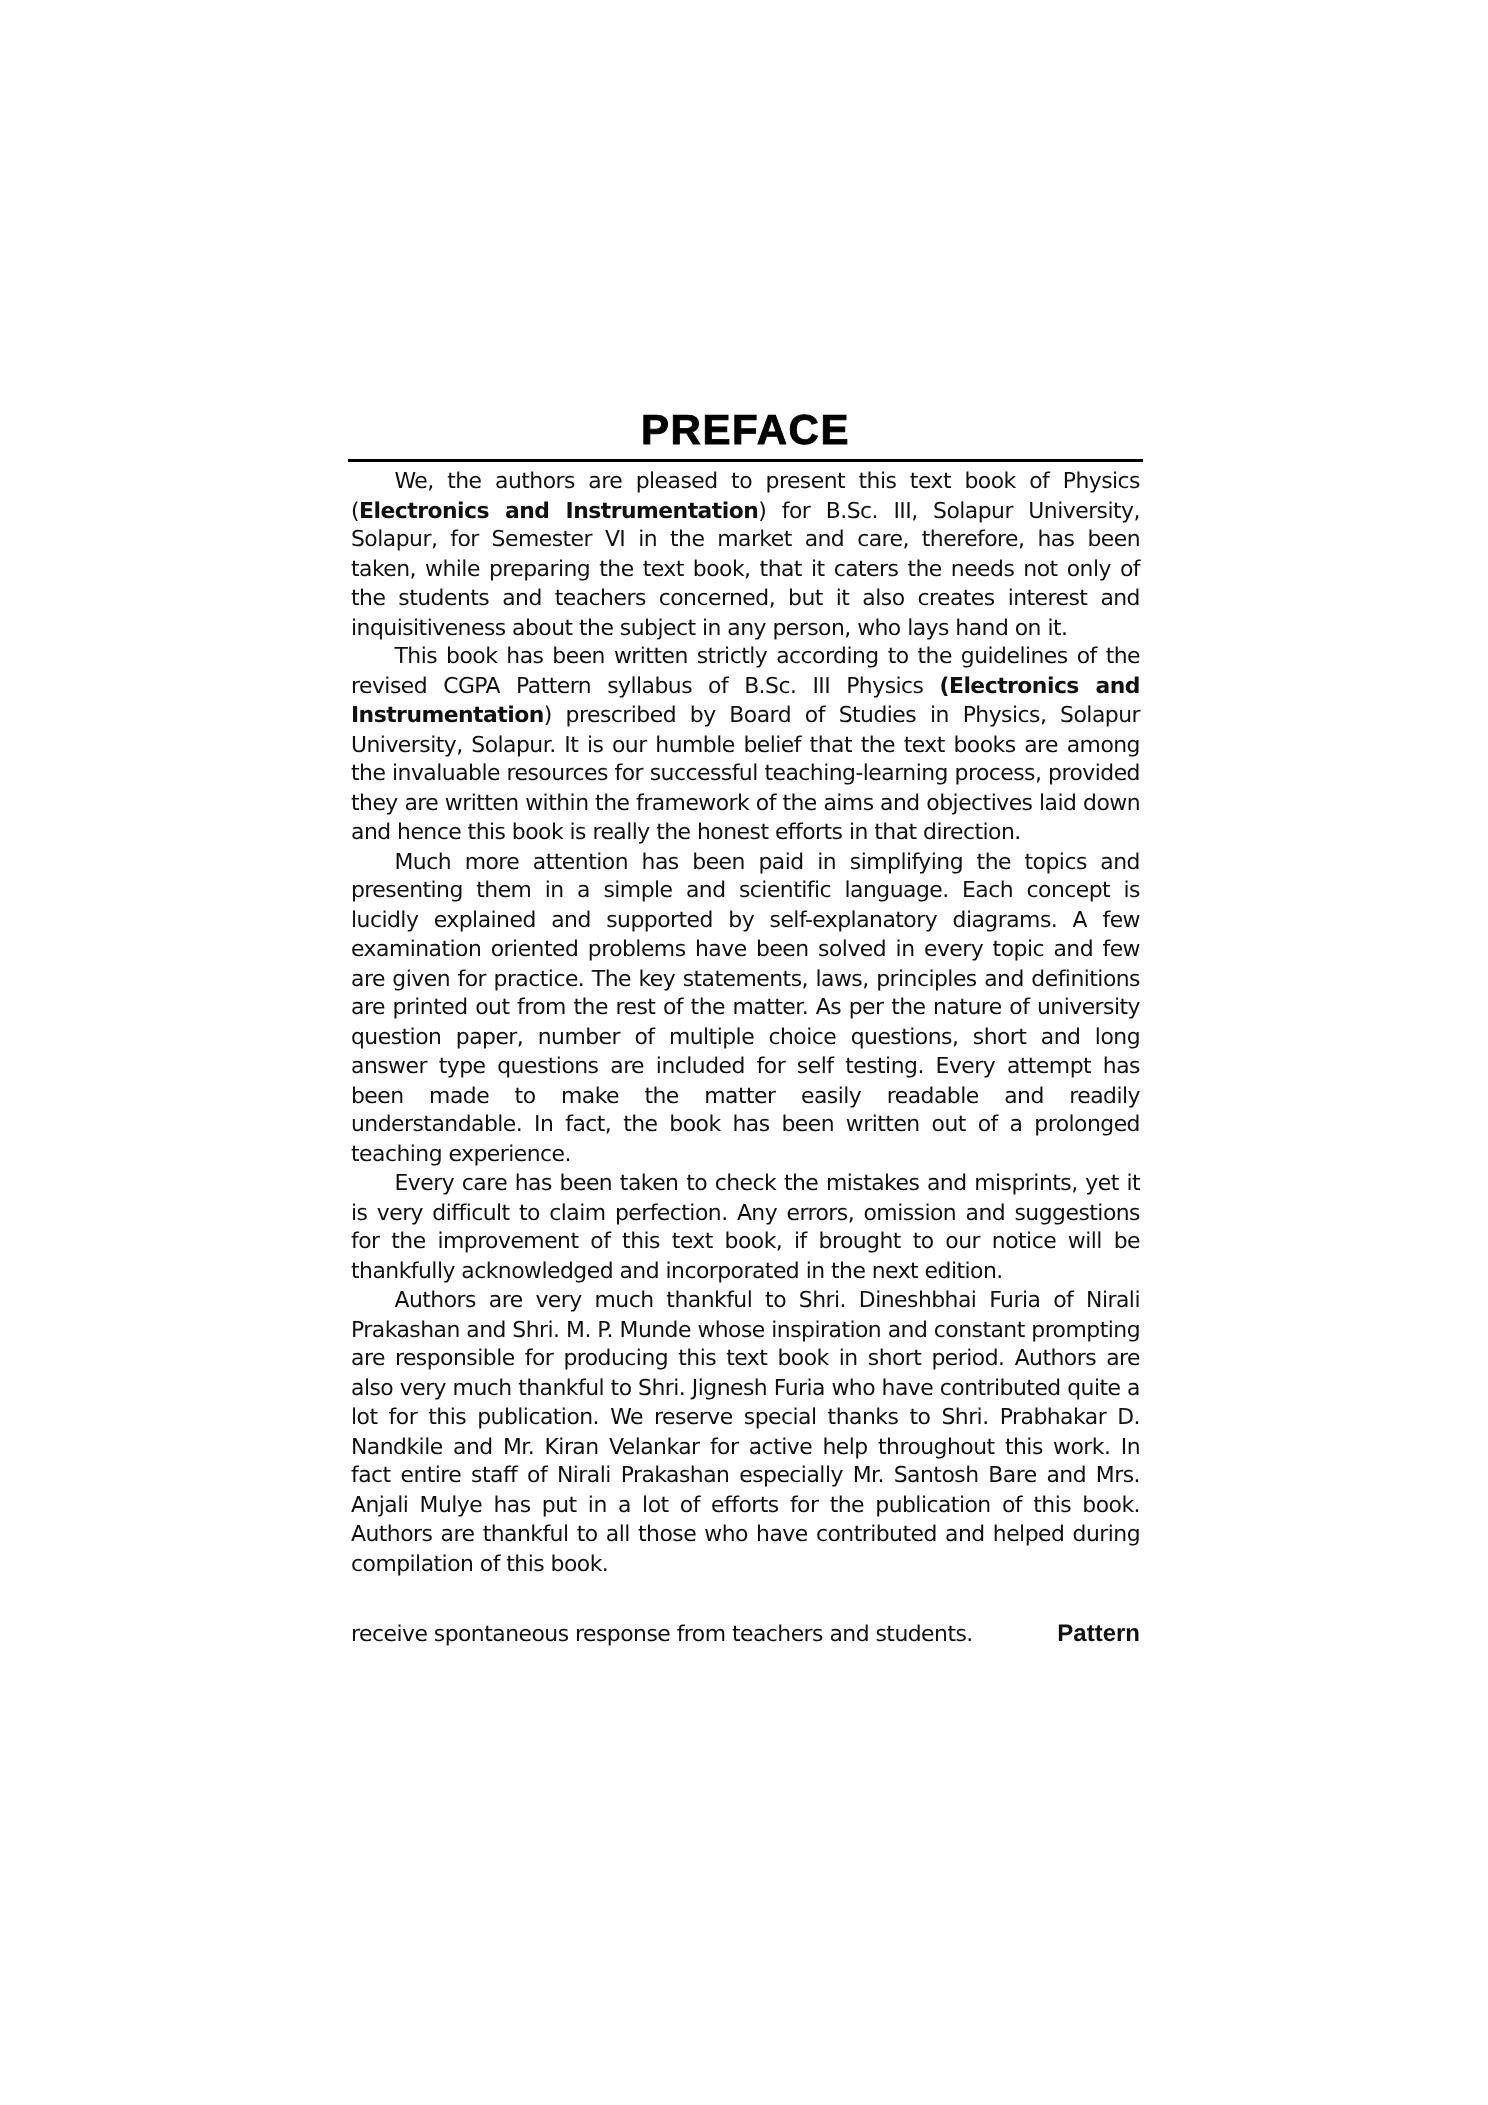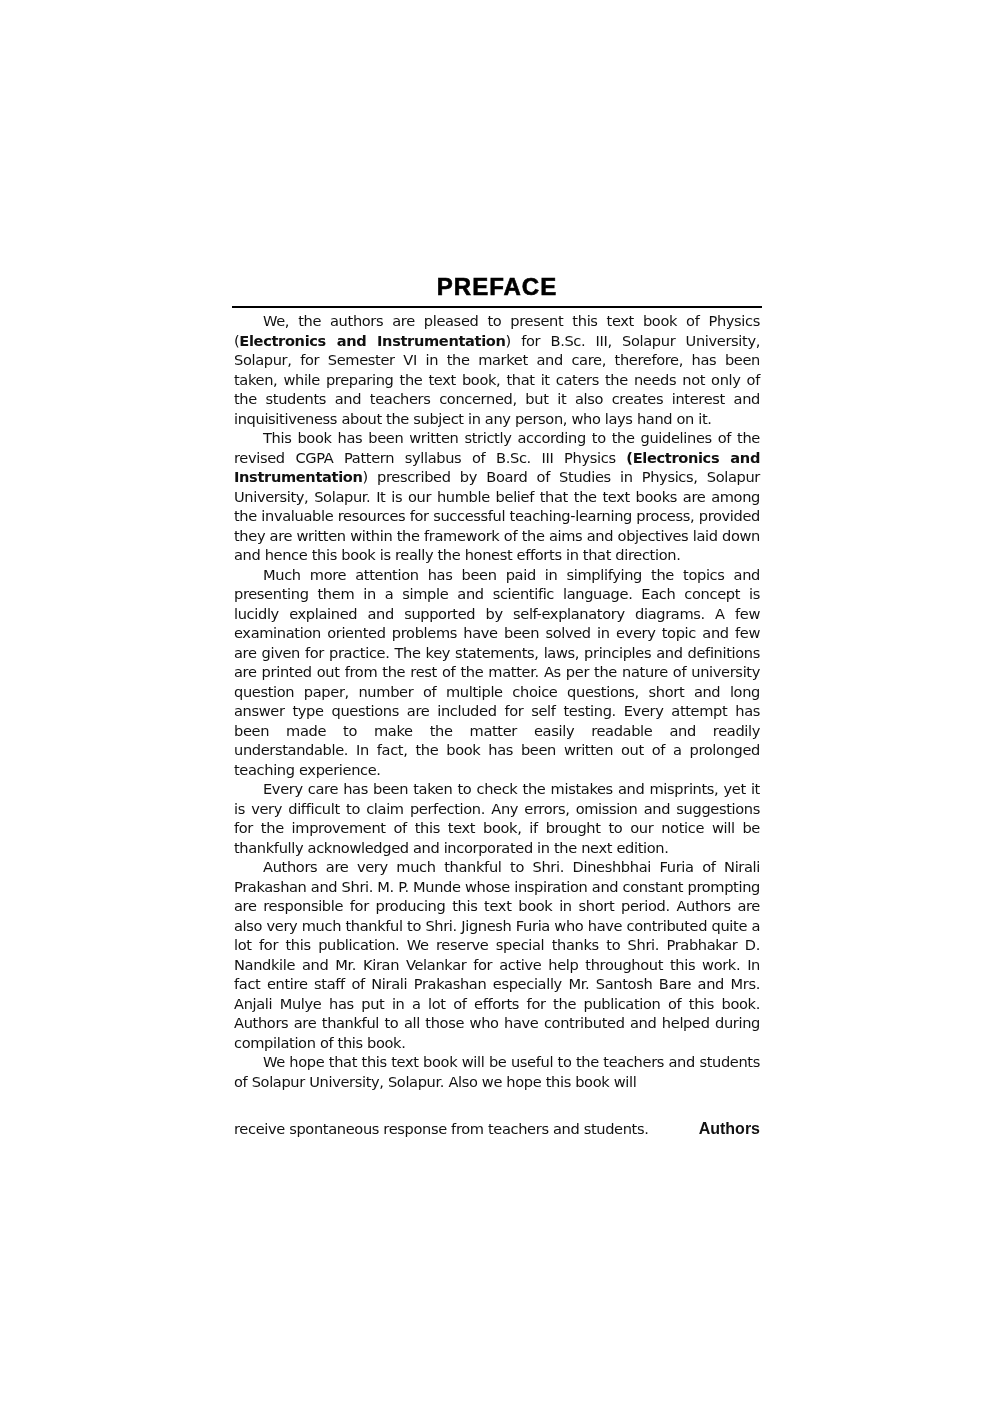--- a/index.html
+++ b/index.html
@@ -1,21 +1,21 @@
 <!DOCTYPE html>
 <html><head>
   <meta charset="utf-8">
   <style>
     html, body { margin: 0; padding: 0; background: #ffffff; }
     body { width: 992px; height: 1403px; position: relative; overflow: hidden; }
     .page { position: absolute; left: 232px; top: 268px; width: 530px; }
     .title {
       font-family: "Liberation Sans", sans-serif;
       font-weight: bold;
-      font-size: 24px;
+      font-size: 28px;
       letter-spacing: 1px;
       text-align: center;
       color: #000;
       margin: 0;
       line-height: 38px;
       -webkit-text-stroke: 0.6px #000;
     }
     .rule { height: 0; border-top: 2.5px solid #000; margin: 0 0 3px 0; }
     .body {
       padding: 0 2px 0 2px;
@@ -35,19 +35,18 @@
 
 <div class="page">
   <h1 class="title">PREFACE</h1>
   <div class="rule"></div>
   <div class="body">
     <p class="para"><span>We, the authors are pleased to present this text book of Physics (</span><b>Electronics and Instrumentation</b><span>) for B.Sc. III, Solapur University, Solapur, for Semester VI in the market and care, therefore, has been taken, while preparing the text book, that it caters the needs not only of the students and teachers concerned, but it also creates interest and inquisitiveness about the subject in any person, who lays hand on it.</span></p>
     <p class="para"><span>This book has been written strictly according to the guidelines of the revised CGPA Pattern syllabus of B.Sc. III Physics </span><b>(Electronics and Instrumentation</b><span>) prescribed by Board of Studies in Physics, Solapur University, Solapur. It is our humble belief that the text books are among the invaluable resources for successful teaching-learning process, provided they are written within the framework of the aims and objectives laid down and hence this book is really the honest efforts in that direction.</span></p>
     <p class="para">Much more attention has been paid in simplifying the topics and presenting them in a simple and scientific language. Each concept is lucidly explained and supported by self-explanatory diagrams. A few examination oriented problems have been solved in every topic and few are given for practice. The key statements, laws, principles and definitions are printed out from the rest of the matter. As per the nature of university question paper, number of multiple choice questions, short and long answer type questions are included for self testing. Every attempt has been made to make the matter easily readable and readily understandable. In fact, the book has been written out of a prolonged teaching experience.</p>
     <p class="para">Every care has been taken to check the mistakes and misprints, yet it is very difficult to claim perfection. Any errors, omission and suggestions for the improvement of this text book, if brought to our notice will be thankfully acknowledged and incorporated in the next edition.</p>
     <p class="para">Authors are very much thankful to Shri. Dineshbhai Furia of Nirali Prakashan and Shri. M. P. Munde whose inspiration and constant prompting are responsible for producing this text book in short period. Authors are also very much thankful to Shri. Jignesh Furia who have contributed quite a lot for this publication. We reserve special thanks to Shri. Prabhakar D. Nandkile and Mr. Kiran Velankar for active help throughout this work. In fact entire staff of Nirali Prakashan especially Mr. Santosh Bare and Mrs. Anjali Mulye has put in a lot of efforts for the publication of this book. Authors are thankful to all those who have contributed and helped during compilation of this book.</p>
-    <p class="para"><span>We hope that this text book will be useful to the teachers and students of Solapur University, Solapur. Also we hope this book will</span></p>
     <div class="last-line">
       <span>receive spontaneous response from teachers and students.</span>
-      <span class="signature">Authors</span>
+      <span class="signature">Pattern</span>
     </div>
   </div>
 </div>
 
 </body></html>

